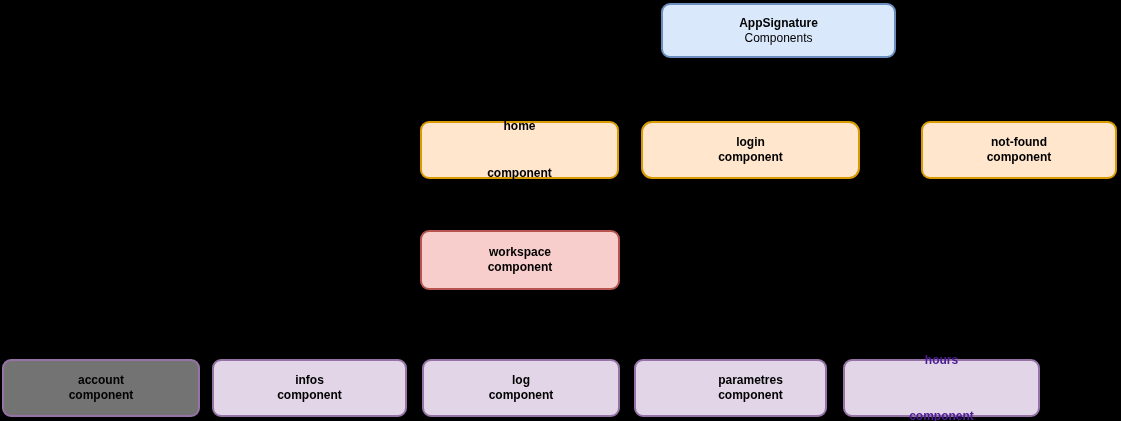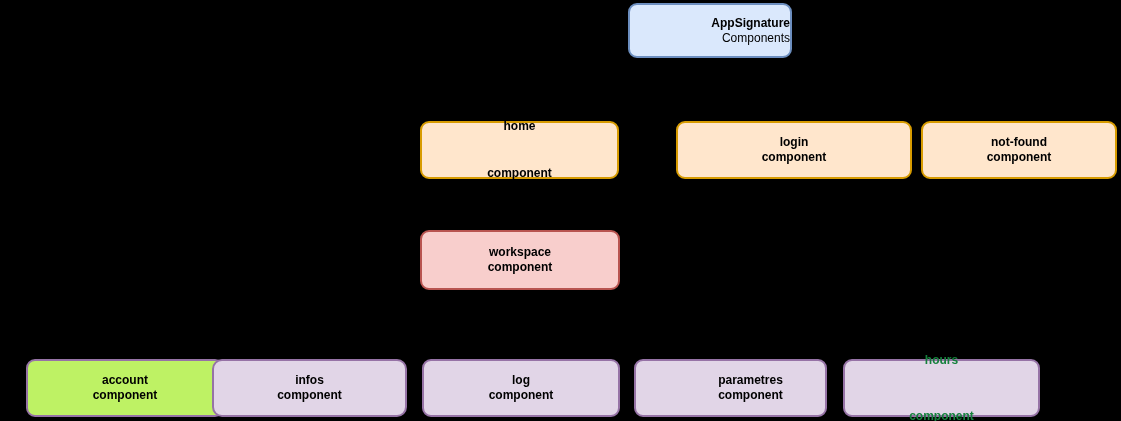--- a/index.html
+++ b/index.html
@@ -27,27 +27,27 @@
     text-align: center;
     font-size: 12px;
     line-height: 15px;
     color: #000000;
   }
   .node .title { font-weight: bold; }
   .node .sub   { font-weight: bold; }
   .node.bold-sub .sub { font-weight: normal; }
 
   
-  .n-root       { left: 628px; top: 3px;   width: 164px; height: 55px; align-items: flex-end; }
+  .n-root       { left: 661px; top: 3px;   width: 235px; height: 55px; }
   .n-home       { left: 420px; top: 121px; width: 199px; height: 58px; gap: 32px; }
-  .n-login      { left: 676px; top: 121px; width: 236px; height: 58px; }
+  .n-login      { left: 641px; top: 121px; width: 219px; height: 58px; border-radius: 11px; }
   .n-notfound   { left: 921px; top: 121px; width: 196px; height: 58px; }
   .n-workspace  { left: 420px; top: 230px; width: 200px; height: 60px; text-align: center; }
   .n-account    { left: 2px;   top: 359px; width: 198px; height: 58px; }
-  .n-infos      { left: 212px; top: 359px; width: 195px; height: 58px; border-radius: 10px; }
+  .n-infos      { left: 212px; top: 359px; width: 195px; height: 58px; }
   .n-log        { left: 422px; top: 359px; width: 198px; height: 58px; }
   .n-parametres { left: 634px; top: 359px; width: 193px; height: 58px; padding-left: 40px; }
   .n-hours      { left: 843px; top: 359px; width: 197px; height: 58px; }
 </style>
 </head>
 <body>
 
 <div id="canvas" style="background: rgb(0, 0, 0);">
 
   <div class="node n-root bold-sub" style="background-color: rgb(218, 232, 252); border-color: rgb(108, 142, 191); color: rgb(0, 0, 0);">
@@ -68,38 +68,38 @@
   <div class="node n-notfound" style="background-color: rgb(255, 230, 204); border-color: rgb(215, 155, 0); color: rgb(0, 0, 0);">
     <span class="title">not-found</span>
     <span class="sub">component</span>
   </div>
 
   <div class="node n-workspace" style="background-color: rgb(248, 206, 204); border-color: rgb(184, 84, 80); color: rgb(0, 0, 0);">
     <span class="title">workspace</span>
     <span class="sub">component</span>
   </div>
 
-  <div class="node n-account" style="background-color: #bef264; border-color: rgb(150, 115, 166); color: rgb(0, 0, 0); margin-left: 24px;">
+  <div class="node n-account" style="background-color: #737373; border-color: rgb(150, 115, 166); color: rgb(0, 0, 0);">
     <span class="title">account</span>
     <span class="sub">component</span>
   </div>
 
   <div class="node n-infos" style="background-color: rgb(225, 213, 231); border-color: rgb(150, 115, 166); color: rgb(0, 0, 0);">
     <span class="title">infos</span>
     <span class="sub">component</span>
   </div>
 
   <div class="node n-log" style="background-color: rgb(225, 213, 231); border-color: rgb(150, 115, 166); color: rgb(0, 0, 0);">
     <span class="title">log</span>
     <span class="sub">component</span>
   </div>
 
   <div class="node n-parametres" style="background-color: rgb(225, 213, 231); border-color: rgb(150, 115, 166); color: rgb(0, 0, 0);">
     <span class="title">parametres</span>
     <span class="sub">component</span>
   </div>
 
-  <div class="node n-hours" style="background-color: rgb(225, 213, 231); border-color: rgb(150, 115, 166); color: #15803d; gap: 41px;">
+  <div class="node n-hours" style="background-color: rgb(225, 213, 231); border-color: rgb(150, 115, 166); color: #4c1d95; gap: 41px;">
     <span class="title">hours</span>
     <span class="sub">component</span>
   </div>
 
 </div>
 
 </body></html>

